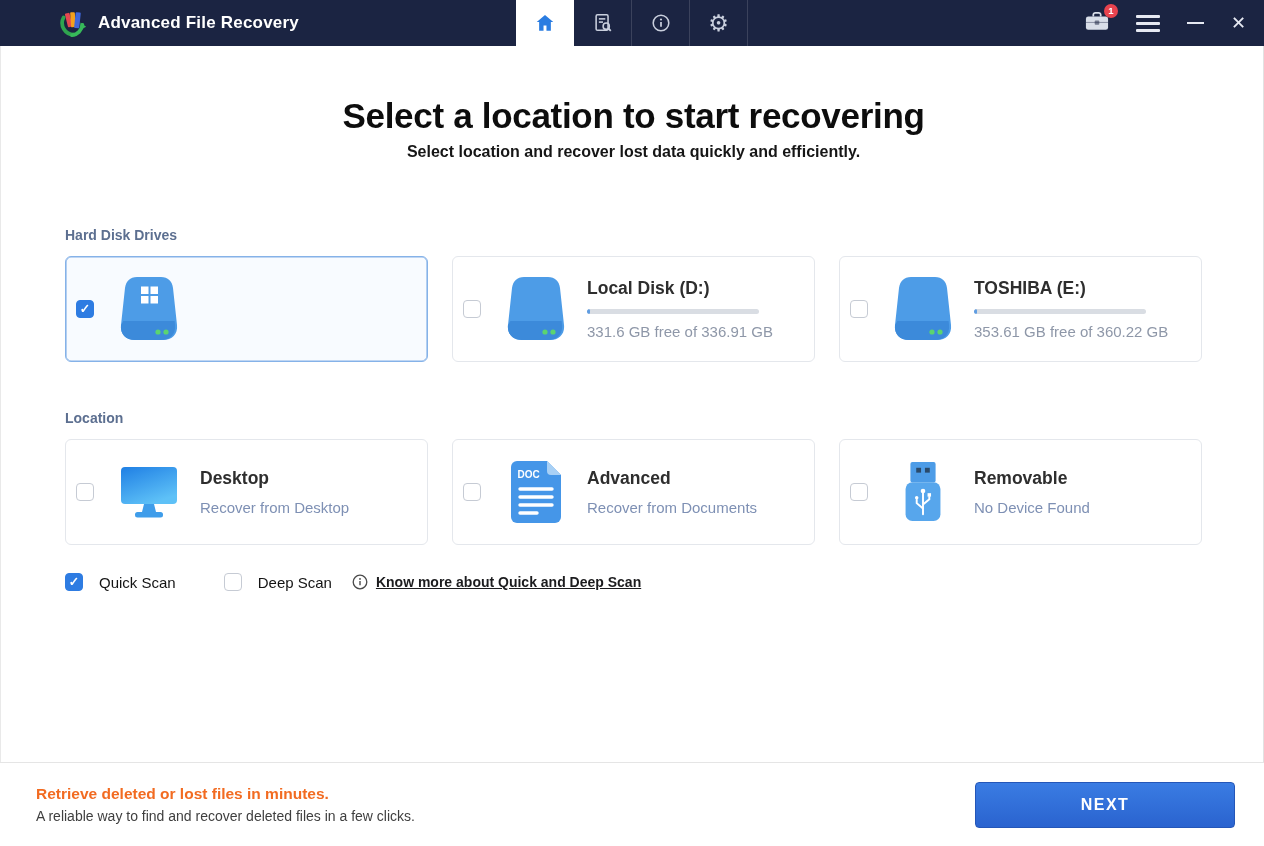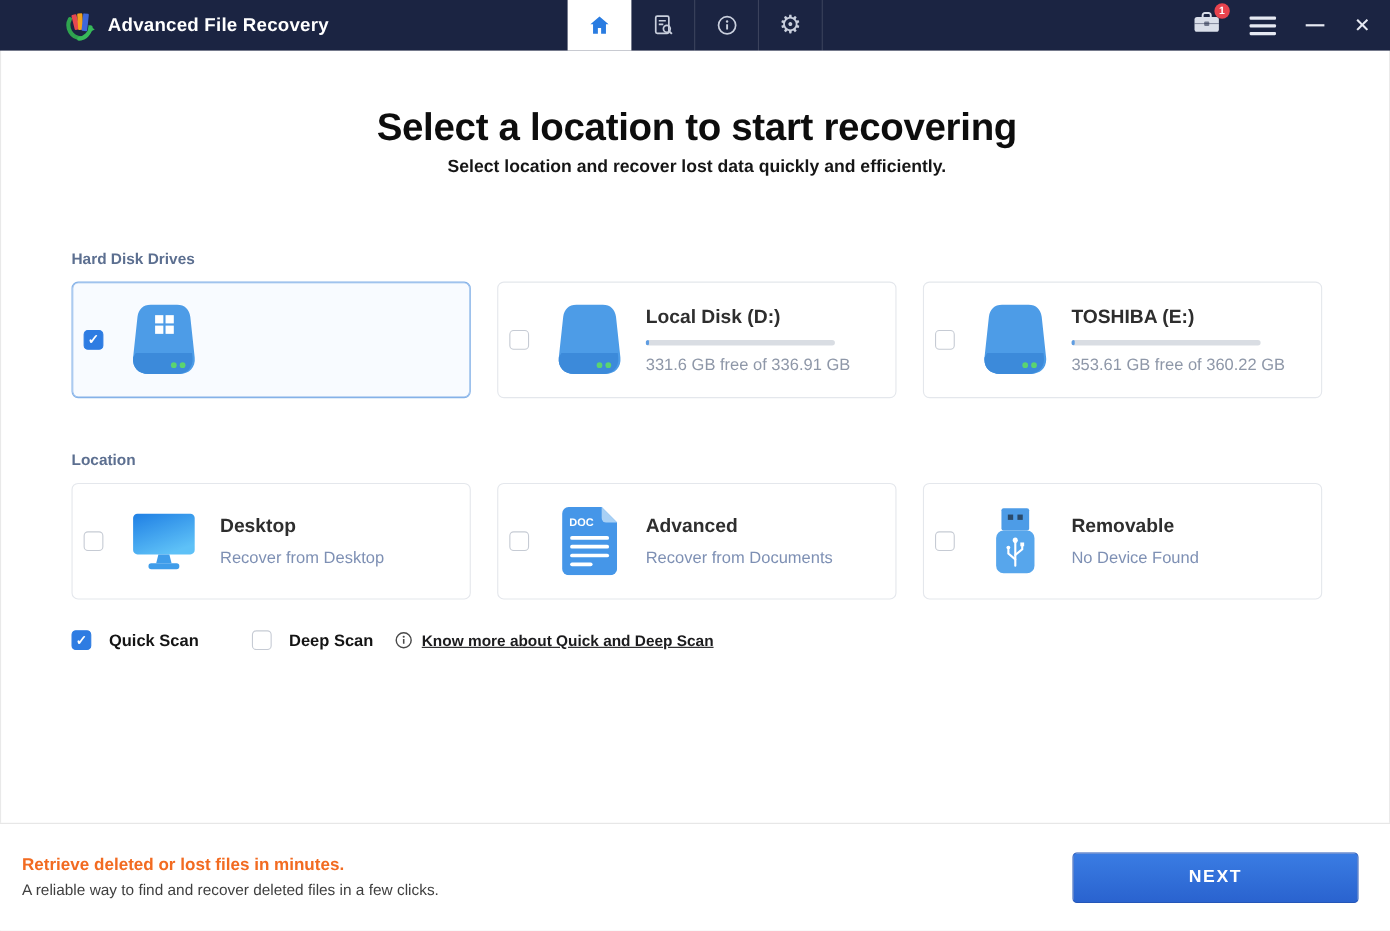--- a/index.html
+++ b/index.html
@@ -54,29 +54,29 @@
               display:flex; align-items:center; justify-content:center; }
   .card-text { display:flex; flex-direction:column; }
   .card-title { font-size:17.5px; font-weight:700; color:#2e2e2e; }
   .progress { width:172px; height:5px; border-radius:3px; background:#d9dde3; margin-top:10px; overflow:hidden; }
   .progress-fill { height:100%; border-radius:3px; background:#5f9de2; }
   .card-sub { margin-top:9px; font-size:15px; color:#8e97a8; }
   .card.loc .card-sub { color:#7e90b4; margin-top:10px; }
 
   
   .scan-row { display:flex; align-items:center; margin-top:28px; }
-  .scan-label { font-size:15px; font-weight:700; color:#141414; margin-left:16px; }
+  .scan-label { font-size:15px; font-weight:400; color:#141414; margin-left:16px; }
   .scan-row .deep { margin-left:48px; }
   .info-link-icon { margin-left:20px; display:flex; align-items:center; cursor:pointer; }
   .scan-link { margin-left:8px; font-size:14px; font-weight:600; color:#1c1c1e;
                text-decoration:underline; cursor:pointer; }
 
   
-  .footer { position:absolute; left:0; right:0; bottom:0; height:98px; background:#fff;
-            border-top:1px solid #e5e5e5; display:flex; align-items:center; padding:0 29px 0 20px; }
+  .footer { position:absolute; left:0; right:0; bottom:0; height:84px; background:#fff;
+            border-top:1px solid #e5e5e5; display:flex; align-items:center; padding:0 29px 0 36px; }
   .footer-text { flex:1; }
   .footer-head { color:#f26b21; font-size:15.5px; font-weight:700; }
   .footer-sub { margin-top:5px; font-size:14px; color:#3f3f3f; }
   .next-btn { width:260px; height:46px; border-radius:4px; border:1px solid #2456b8;
               background:linear-gradient(#3a7ce3,#2a63cf); color:#fff; font-size:16px; font-weight:700;
               letter-spacing:1.5px; display:flex; align-items:center; justify-content:center; cursor:pointer; }
 </style>
 </head>
 <body>
 

